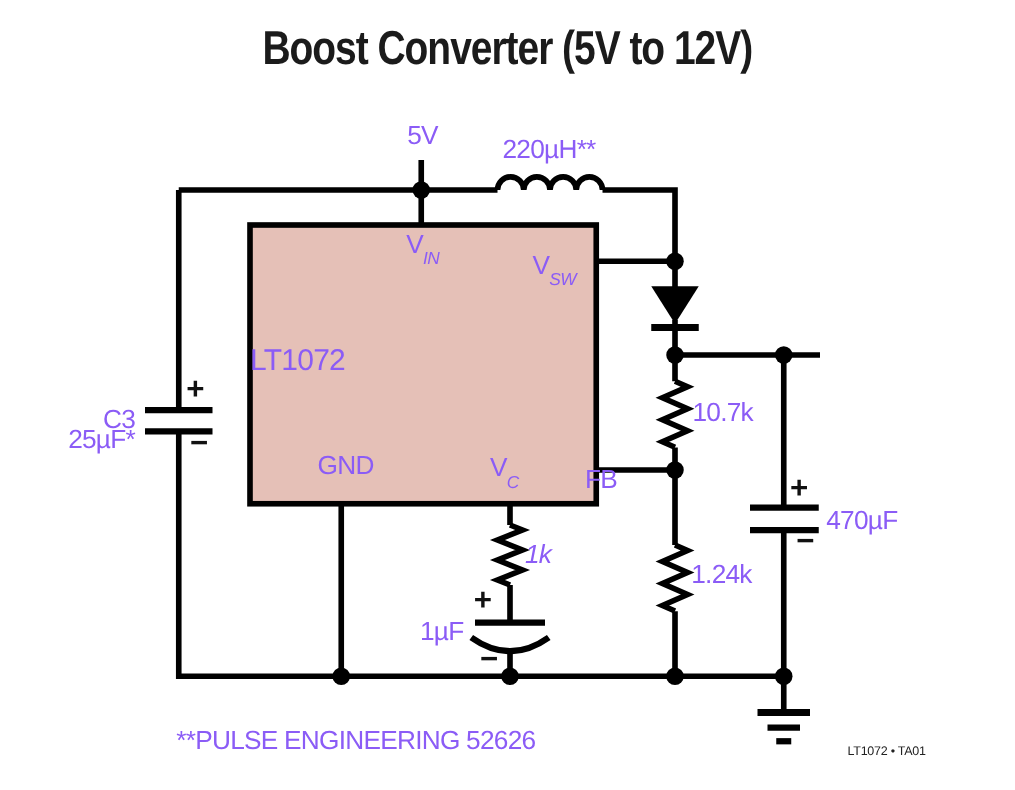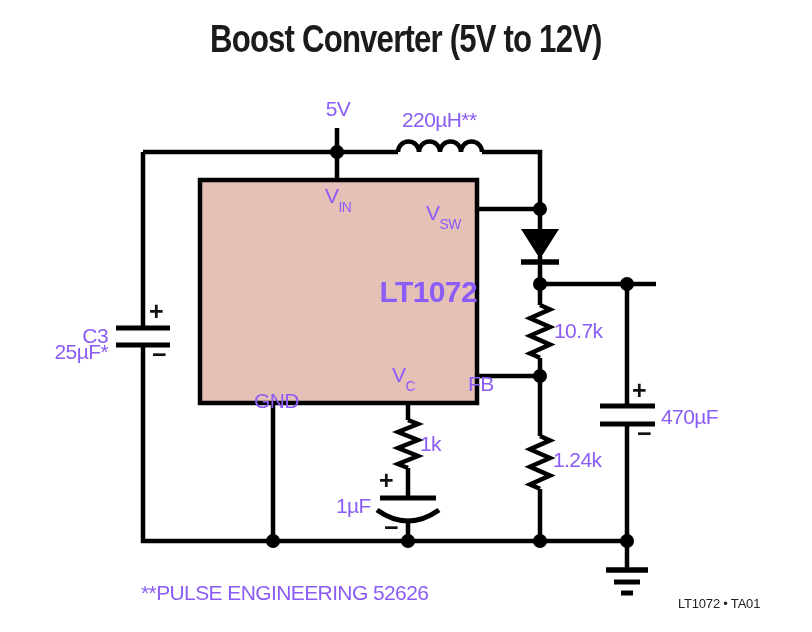--- a/index.html
+++ b/index.html
@@ -15,23 +15,23 @@
   svg{position:absolute;left:0;top:0;}
   .clabel{
     position:absolute;font-size:21px;letter-spacing:-0.6px;white-space:nowrap;
     line-height:1.05;color:#8b5cf6;
   }
   .clabel.right{text-align:right;}
   .sign{
     position:absolute;font-size:25px;font-weight:bold;line-height:1;color:#111;
     letter-spacing:0;
   }
-  sub.pin{font-size:0.66em;position:relative;top:0.28em;letter-spacing:-0.5px;}
+  sub.pin{font-size:0.66em;position:relative;top:0.28em;letter-spacing:-0.5px;font-style:italic;}
   .footer{
-    position:absolute;font-size:13px;letter-spacing:-0.2px;color:#222;white-space:nowrap;
+    position:absolute;font-size:10px;letter-spacing:-0.2px;color:#222;white-space:nowrap;
   }
 </style>
 </head>
 <body>
 
 <div class="canvas">
 
   <div class="title"><span class="squeeze">Boost Converter (5V to 12V)</span></div>
 
   <svg width="812" height="632" viewBox="0 0 812 632">
@@ -83,39 +83,39 @@
     <circle cx="273" cy="541" r="7" fill="#000"></circle>
     <circle cx="408" cy="541" r="7" fill="#000"></circle>
     <circle cx="540" cy="541" r="7" fill="#000"></circle>
     <circle cx="627" cy="541" r="7" fill="#000"></circle>
   </svg>
 
   <div class="clabel" style="left:318px;top:98px;width:40px;text-align:center;">5V</div>
   <div class="clabel" style="left:402px;top:109px;">220µH**</div>
   <div class="clabel" style="left:554px;top:320px;">10.7k</div>
   <div class="clabel" style="left:553px;top:449px;">1.24k</div>
-  <div class="clabel" style="left:420px;top:433px;">1k</div>
+  <div class="clabel" style="left:420px;top:433px;font-style:italic;">1k</div>
 
   <div class="clabel right" style="left:58px;top:313px;width:50px;margin-top:12px;">C3</div>
   <div class="clabel right" style="left:38px;top:341px;width:70px;">25µF*</div>
   <div class="sign" style="left:149px;top:299px;">+</div>
   <div class="sign" style="left:152px;top:342px;">−</div>
 
   <div class="sign" style="left:379px;top:468px;">+</div>
   <div class="clabel" style="left:336px;top:495px;">1µF</div>
   <div class="sign" style="left:384px;top:515px;">−</div>
 
   <div class="sign" style="left:632px;top:378px;">+</div>
   <div class="clabel" style="left:661px;top:406px;">470µF</div>
   <div class="sign" style="left:637px;top:421px;">−</div>
 
   <div class="clabel" style="left:325px;top:185px;"><span>V</span><sub class="pin">IN</sub></div>
   <div class="clabel" style="left:426px;top:202px;"><span>V</span><sub class="pin">SW</sub></div>
-  <div class="clabel" style="left:200px;top:276px;width:277px;text-align:right;font-size:30px;font-weight:bold;">LT1072</div>
-  <div class="clabel" style="left:254px;top:362px;margin-top:28px;">GND</div>
+  <div class="clabel" style="left:200px;top:276px;width:277px;text-align:left;font-size:24px;">LT1072</div>
+  <div class="clabel" style="left:254px;top:362px;">GND</div>
   <div class="clabel" style="left:392px;top:364px;"><span>V</span><sub class="pin">C</sub></div>
   <div class="clabel" style="left:442px;top:373px;margin-left:26px;">FB</div>
 
   <div class="clabel" style="left:141px;top:582px;">**PULSE ENGINEERING 52626</div>
 
   <div class="footer" style="left:678px;top:596px;">LT1072 • TA01</div>
 
 </div>
 
 </body></html>

